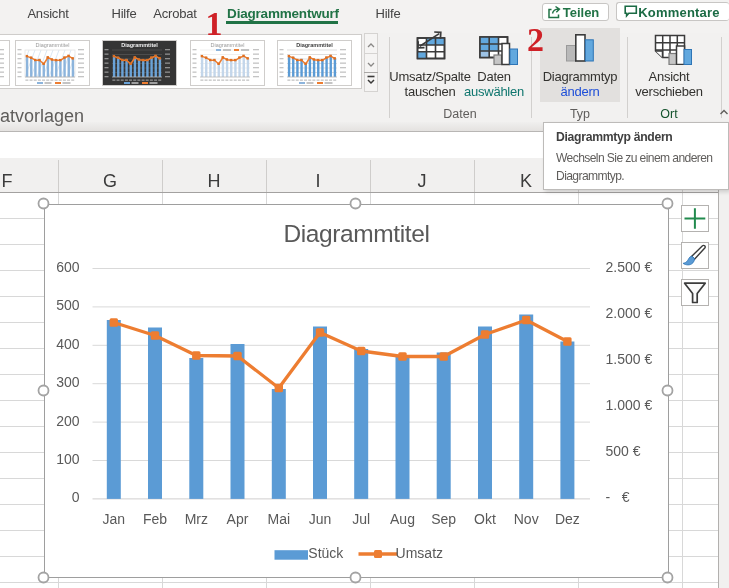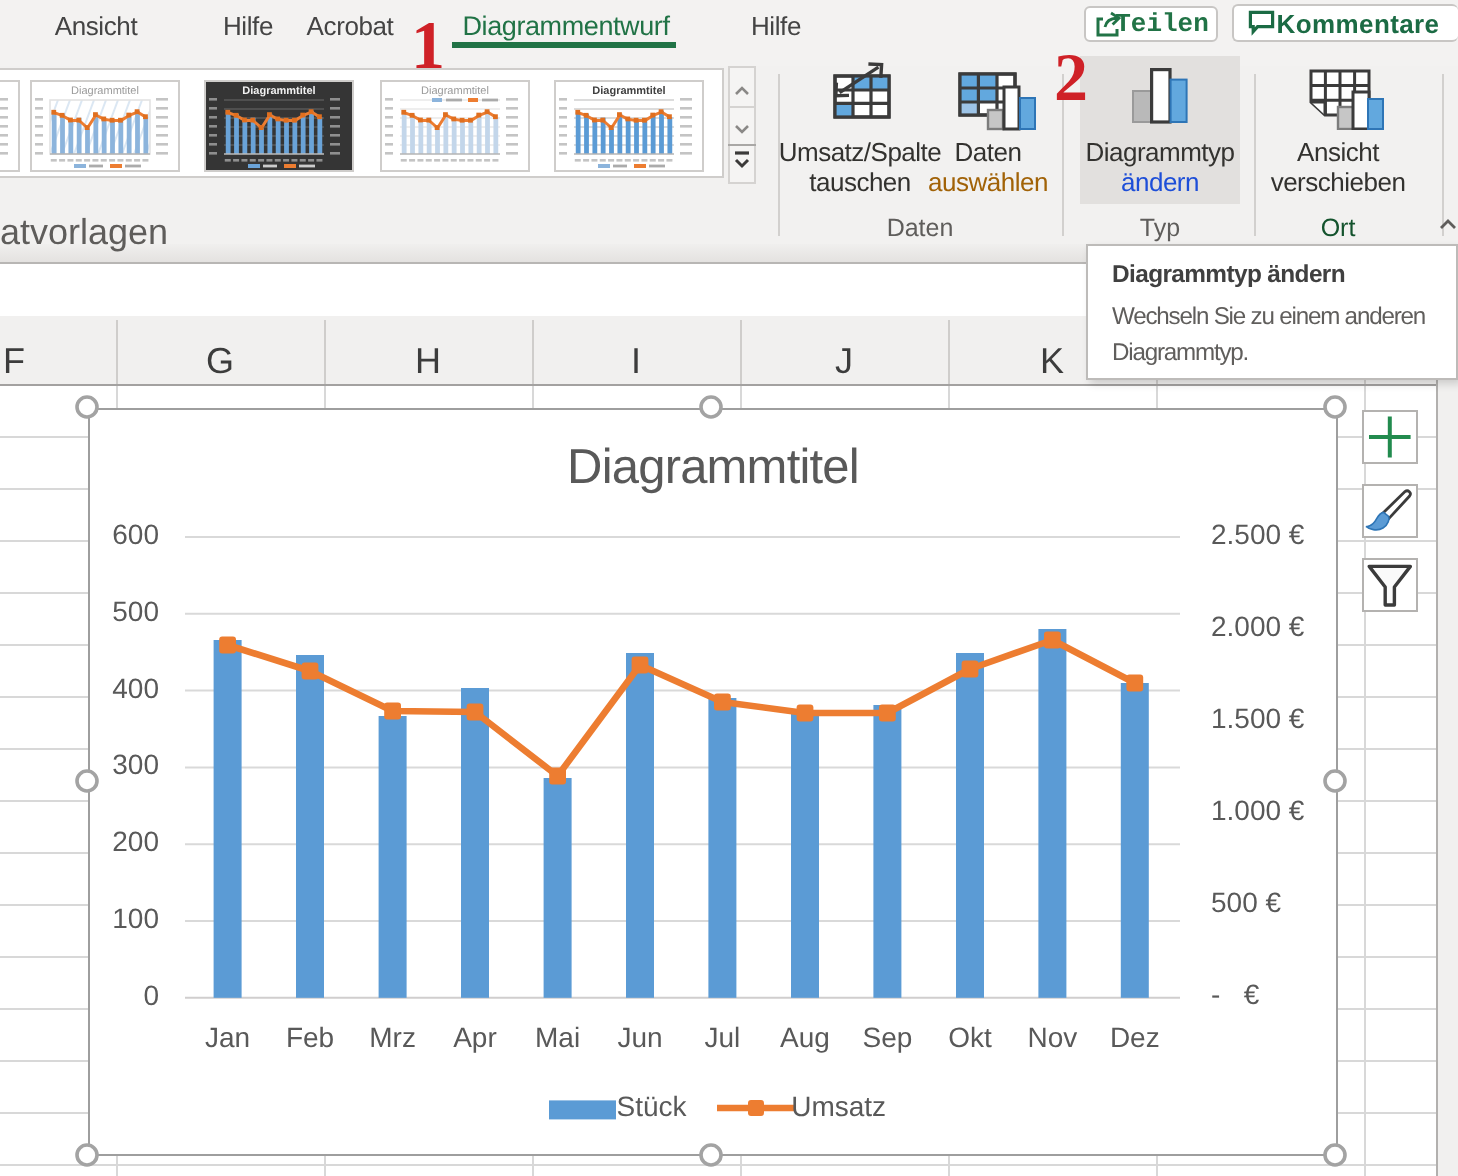--- a/index.html
+++ b/index.html
@@ -9,30 +9,30 @@
   .ctr{transform:translate(-50%,-50%);white-space:nowrap;}
   .tab{font-size:13px;color:#444;letter-spacing:-0.2px;}
 </style>
 </head>
 <body>
 
 <div class="abs" style="left:0;top:0;width:729px;height:33px;background:#f3f2f1;"></div>
 <div class="abs tab ctr" style="left:48px;top:13px;">Ansicht</div>
 <div class="abs tab ctr" style="left:124px;top:13px;">Hilfe</div>
 <div class="abs tab ctr" style="left:175px;top:13px;">Acrobat</div>
-<div class="abs ctr" style="left:283px;top:13px;font-size:13.5px;color:#217346;font-weight:normal;letter-spacing:-0.2px;">Diagrammentwurf</div>
+<div class="abs ctr" style="left:283px;top:13px;font-size:13.5px;color:#217346;font-weight:bold;letter-spacing:-0.2px;">Diagrammentwurf</div>
 <div class="abs" style="left:226px;top:20.5px;width:112px;height:3px;background:#217346;"></div>
 <div class="abs tab ctr" style="left:388px;top:13px;">Hilfe</div>
 
 <div class="abs" style="left:542px;top:2.5px;width:67px;height:18px;background:#fff;border:1px solid #c8c6c4;border-radius:3px;box-sizing:border-box;"></div>
 <svg class="abs" style="left:547px;top:4.5px;" width="14" height="14" viewBox="0 0 14 14">
   <path d="M4.5 4.5 L2 4.5 L2 12.5 L11.5 12.5 L11.5 9.5" fill="none" stroke="#217346" stroke-width="1.5"></path>
   <path d="M5.5 8.5 C6 6 8 4.2 11.5 4 M8.5 1.5 L12.5 4.1 L9.3 7.3" fill="none" stroke="#217346" stroke-width="1.4"></path>
 </svg>
-<div class="abs ctr" style="left:581px;top:11.5px;font-size:13px;font-weight:bold;color:#217346;font-family:Liberation Mono, monospace;">Teilen</div>
+<div class="abs ctr" style="left:581px;top:11.5px;font-size:13px;font-weight:bold;color:#217346;">Teilen</div>
 
 <div class="abs" style="left:616px;top:1.5px;width:113px;height:19.5px;background:#fff;border:1px solid #c8c6c4;border-radius:3px;box-sizing:border-box;border-right:none;"></div>
 <svg class="abs" style="left:624px;top:5px;" width="14" height="13" viewBox="0 0 14 13">
   <path d="M1.2 1.2 L12.3 1.2 L12.3 8.3 L4.8 8.3 L2.6 10.8 L2.6 8.3 L1.2 8.3 Z" fill="none" stroke="#1b6b44" stroke-width="1.6"></path>
 </svg>
 <div class="abs ctr" style="left:679px;top:11.5px;font-size:13px;font-weight:bold;color:#1b6b44;letter-spacing:0.2px;">Kommentare</div>
 
 <div class="abs" style="left:0;top:33px;width:729px;height:89px;background:#f2f1f0;"></div>
 <div class="abs" style="left:0;top:122px;width:729px;height:8.5px;background:linear-gradient(#f0efee,#e4e2e0);"></div>
 <div class="abs" style="left:0;top:130.5px;width:729px;height:1px;background:#b8b6b4;"></div>
@@ -403,21 +403,21 @@
 <div class="abs" style="left:389px;top:37px;width:1px;height:81px;background:#d2d0ce;"></div>
 <div class="abs" style="left:531px;top:37px;width:1px;height:81px;background:#d2d0ce;"></div>
 <div class="abs" style="left:627px;top:37px;width:1px;height:81px;background:#d2d0ce;"></div>
 <div class="abs" style="left:721px;top:37px;width:1px;height:81px;background:#d2d0ce;"></div>
 
 <div class="abs" style="left:539.5px;top:27.5px;width:80px;height:74px;background:#e2e0de;"></div>
 
 <div class="abs ctr" style="left:430px;top:76px;font-size:13px;color:#33322f;letter-spacing:-0.25px;">Umsatz/Spalte</div>
 <div class="abs ctr" style="left:430px;top:91px;font-size:13px;color:#33322f;letter-spacing:-0.25px;">tauschen</div>
 <div class="abs ctr" style="left:494px;top:76px;font-size:13px;color:#33322f;letter-spacing:-0.25px;">Daten</div>
-<div class="abs ctr" style="left:494px;top:91px;font-size:13px;color:#a16207;letter-spacing:-0.25px;">auswählen</div>
+<div class="abs ctr" style="left:494px;top:91px;font-size:13px;color:#0f766e;letter-spacing:-0.25px;">auswählen</div>
 <div class="abs ctr" style="left:580px;top:76px;font-size:13px;color:#33322f;letter-spacing:-0.25px;">Diagrammtyp</div>
 <div class="abs ctr" style="left:580px;top:91px;font-size:13px;color:#1d4ed8;letter-spacing:-0.25px;">ändern</div>
 <div class="abs ctr" style="left:669px;top:76px;font-size:13px;color:#33322f;letter-spacing:-0.25px;">Ansicht</div>
 <div class="abs ctr" style="left:669px;top:91px;font-size:13px;color:#33322f;letter-spacing:-0.25px;">verschieben</div>
 <div class="abs ctr" style="left:460px;top:113.5px;font-size:12.5px;color:#5f5d5b;">Daten</div>
 <div class="abs ctr" style="left:580px;top:113.5px;font-size:12.5px;color:#5f5d5b;">Typ</div>
 <div class="abs ctr" style="left:669px;top:113.5px;font-size:12.5px;color:#14532d;">Ort</div>
 <svg class="abs" style="left:719px;top:107px;" width="10" height="10" viewBox="0 0 10 10">
   <path d="M1.5 7 L5 3.5 L8.5 7" fill="none" stroke="#5f5d5b" stroke-width="1.4"></path>
 </svg>

